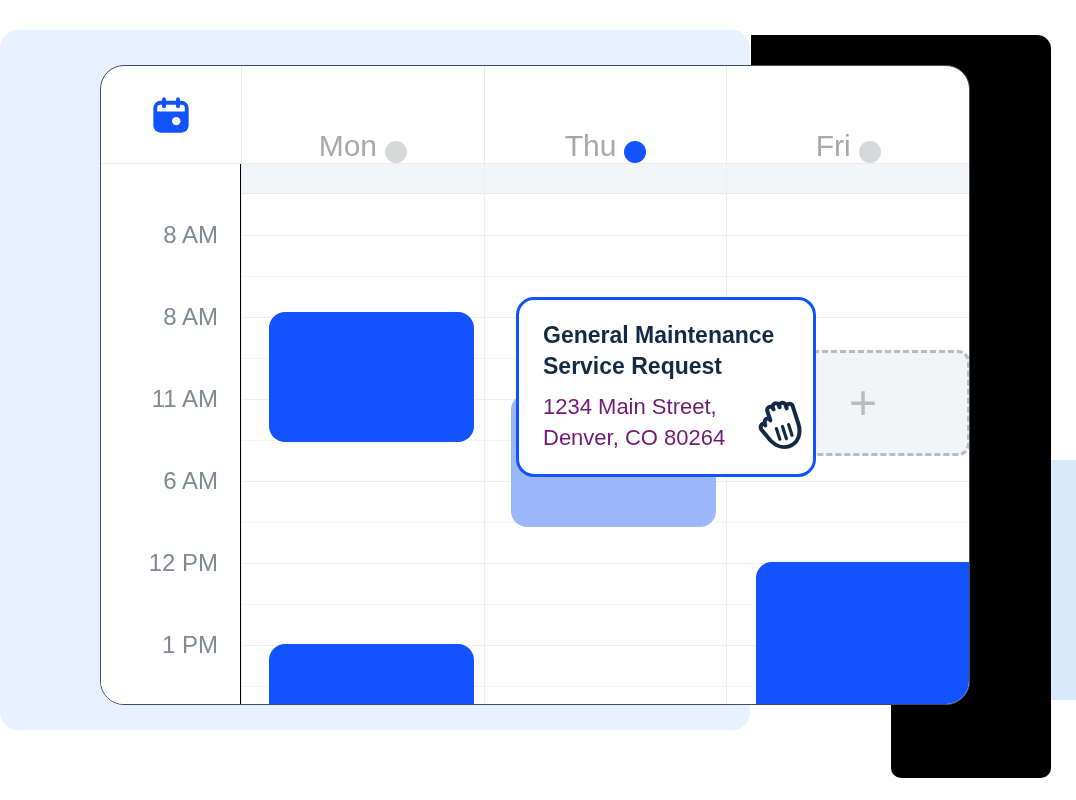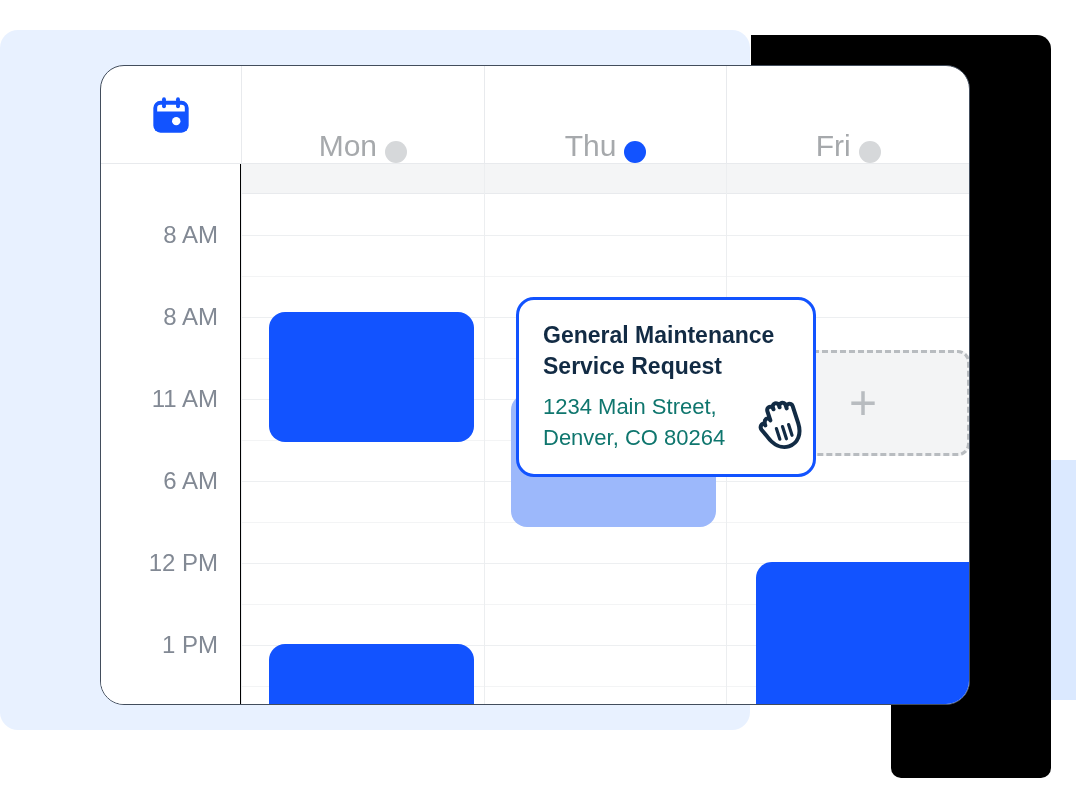--- a/index.html
+++ b/index.html
@@ -171,21 +171,21 @@
   }
   .popover .pop-title {
     font-size: 23px;
     font-weight: 700;
     color: #122B44;
     line-height: 1.35;
     margin-bottom: 10px;
   }
   .popover .pop-addr {
     font-size: 22px;
-    color: #0f766e;
+    color: #701a75;
     line-height: 1.4;
   }
 
   
   .hand-cursor {
     position: absolute;
     z-index: 6;
   }
 
   .cal-icon svg { display: block; }

